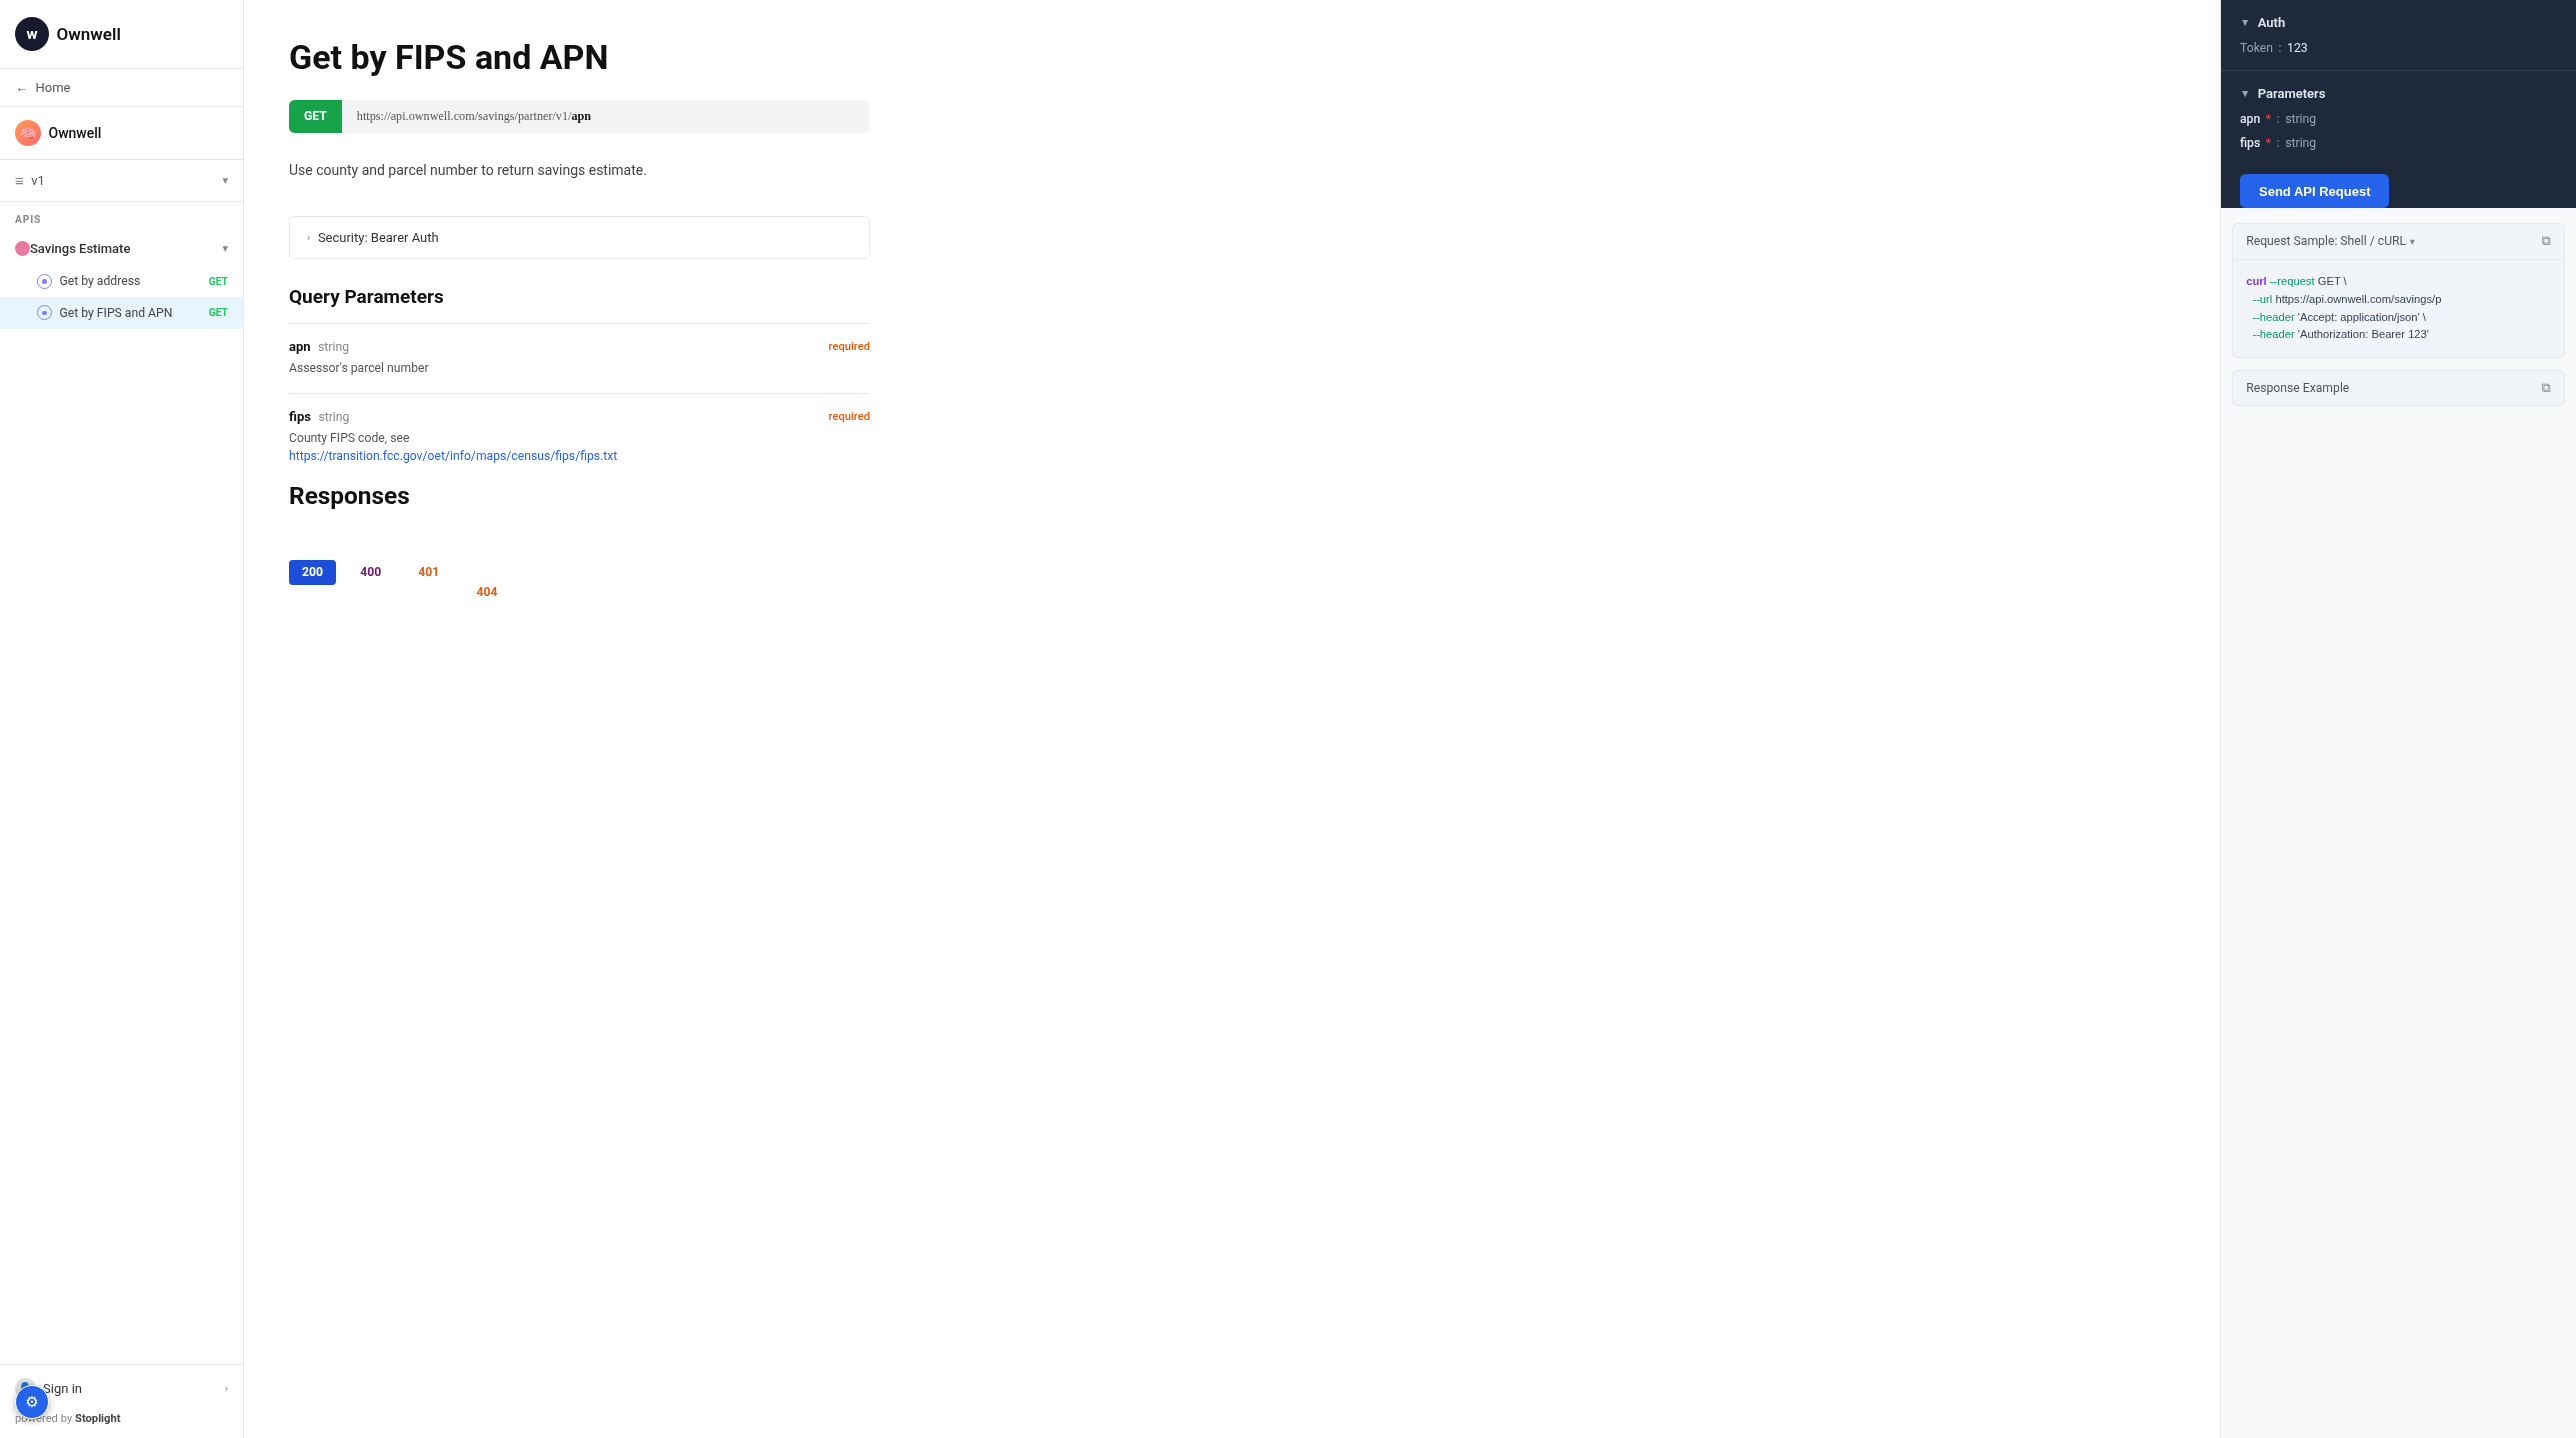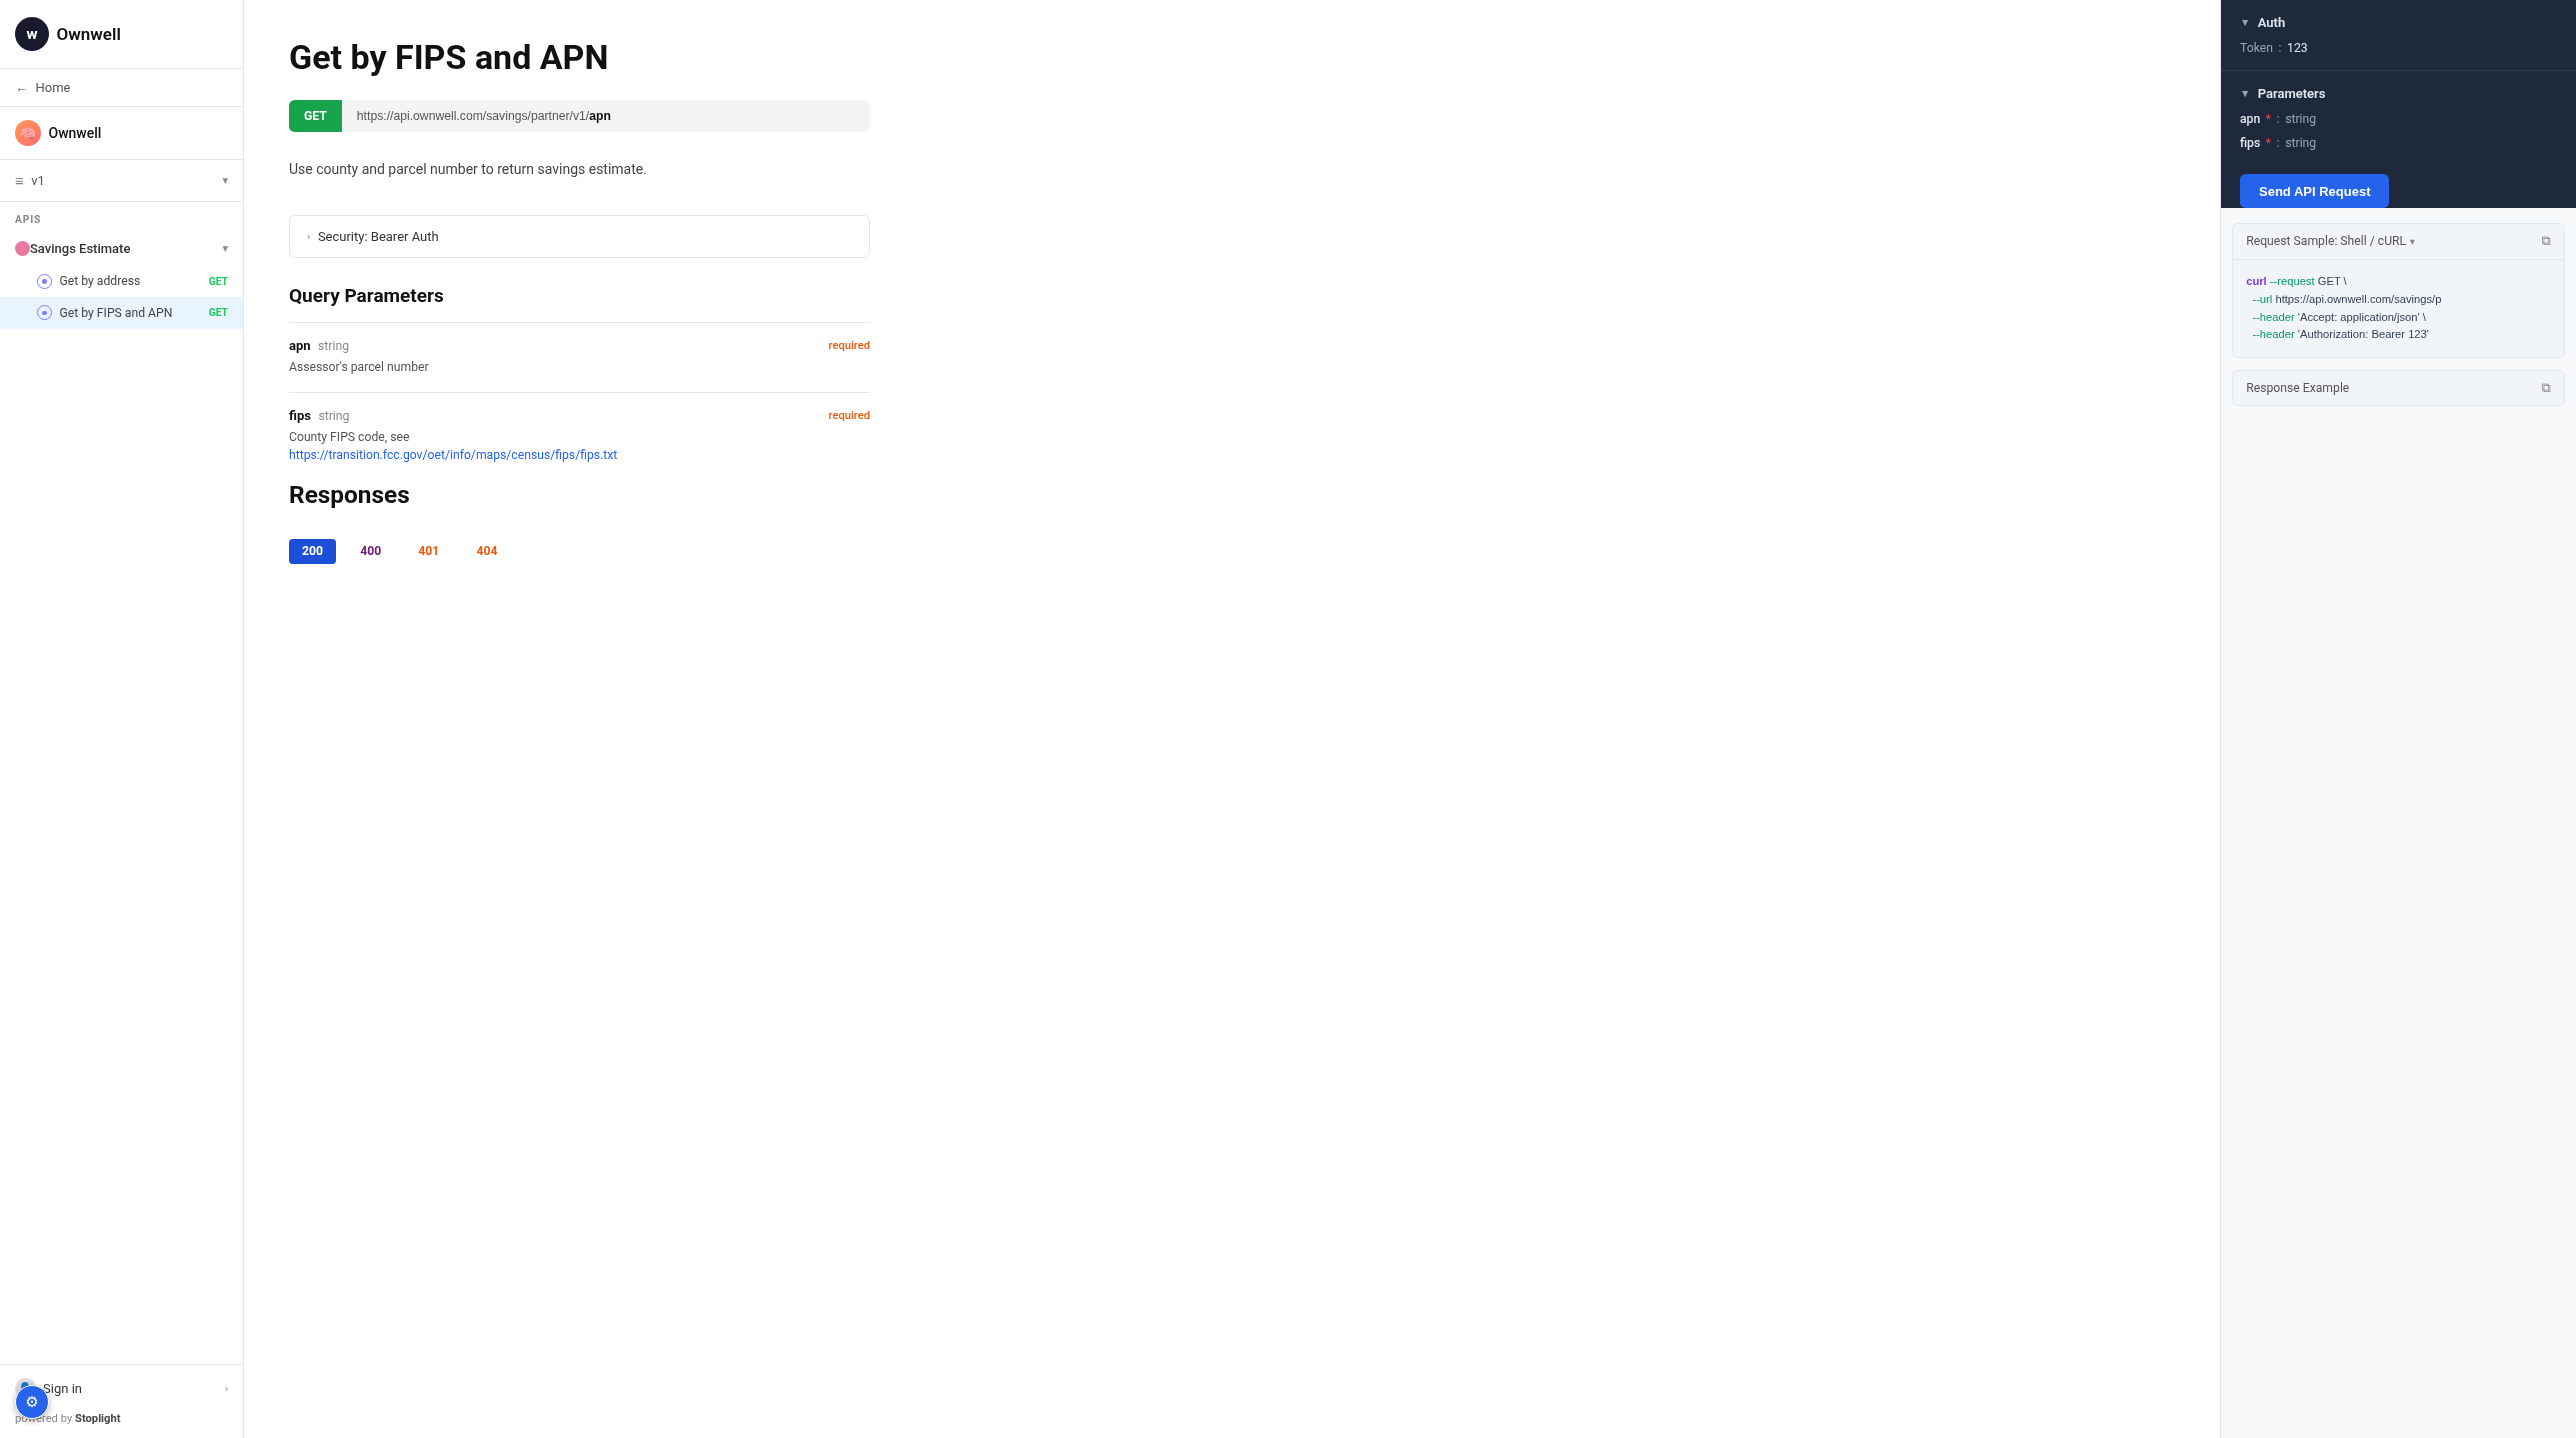--- a/index.html
+++ b/index.html
@@ -248,21 +248,21 @@
       background: #16a34a;
       color: #fff;
       font-size: 12.2px;
       font-weight: 700;
       padding: 9.4px 15px;
     }
     .endpoint-url {
       padding: 9.4px 15px;
       font-size: 12.2px;
       color: #555;
-      font-family: Liberation Sans, sans-serif;
+      font-family: Liberation Serif, serif;
     }
     .endpoint-url strong { color: #111; font-weight: 700; }
     .description {
       font-size: 14px;
       color: #444;
       line-height: 1.6;
       margin-bottom: 34px;
       max-width: 562px;
     }
     .section-title {
@@ -348,21 +348,21 @@
     .res-code {
       padding: 5.6px 13px;
       border-radius: 3.7px;
       font-size: 12.2px;
       font-weight: 700;
       cursor: pointer;
     }
     .res-200 { background: #1d4ed8; color: #fff; }
     .res-400 { color: #701a75; font-weight: 700; }
     .res-401 { color: #ea580c; font-weight: 700; }
-    .res-404 { color: #ea580c; font-weight: 700; }
+    .res-404 { color: #ea580c; font-weight: 700; margin-top: 40px; }
 
     
     .right-panel {
       width: 356px;
       min-width: 356px;
       overflow-y: auto;
       background: #f8f9fa;
       border-left: 0.9px solid #e5e7eb;
     }
     .api-tester {

